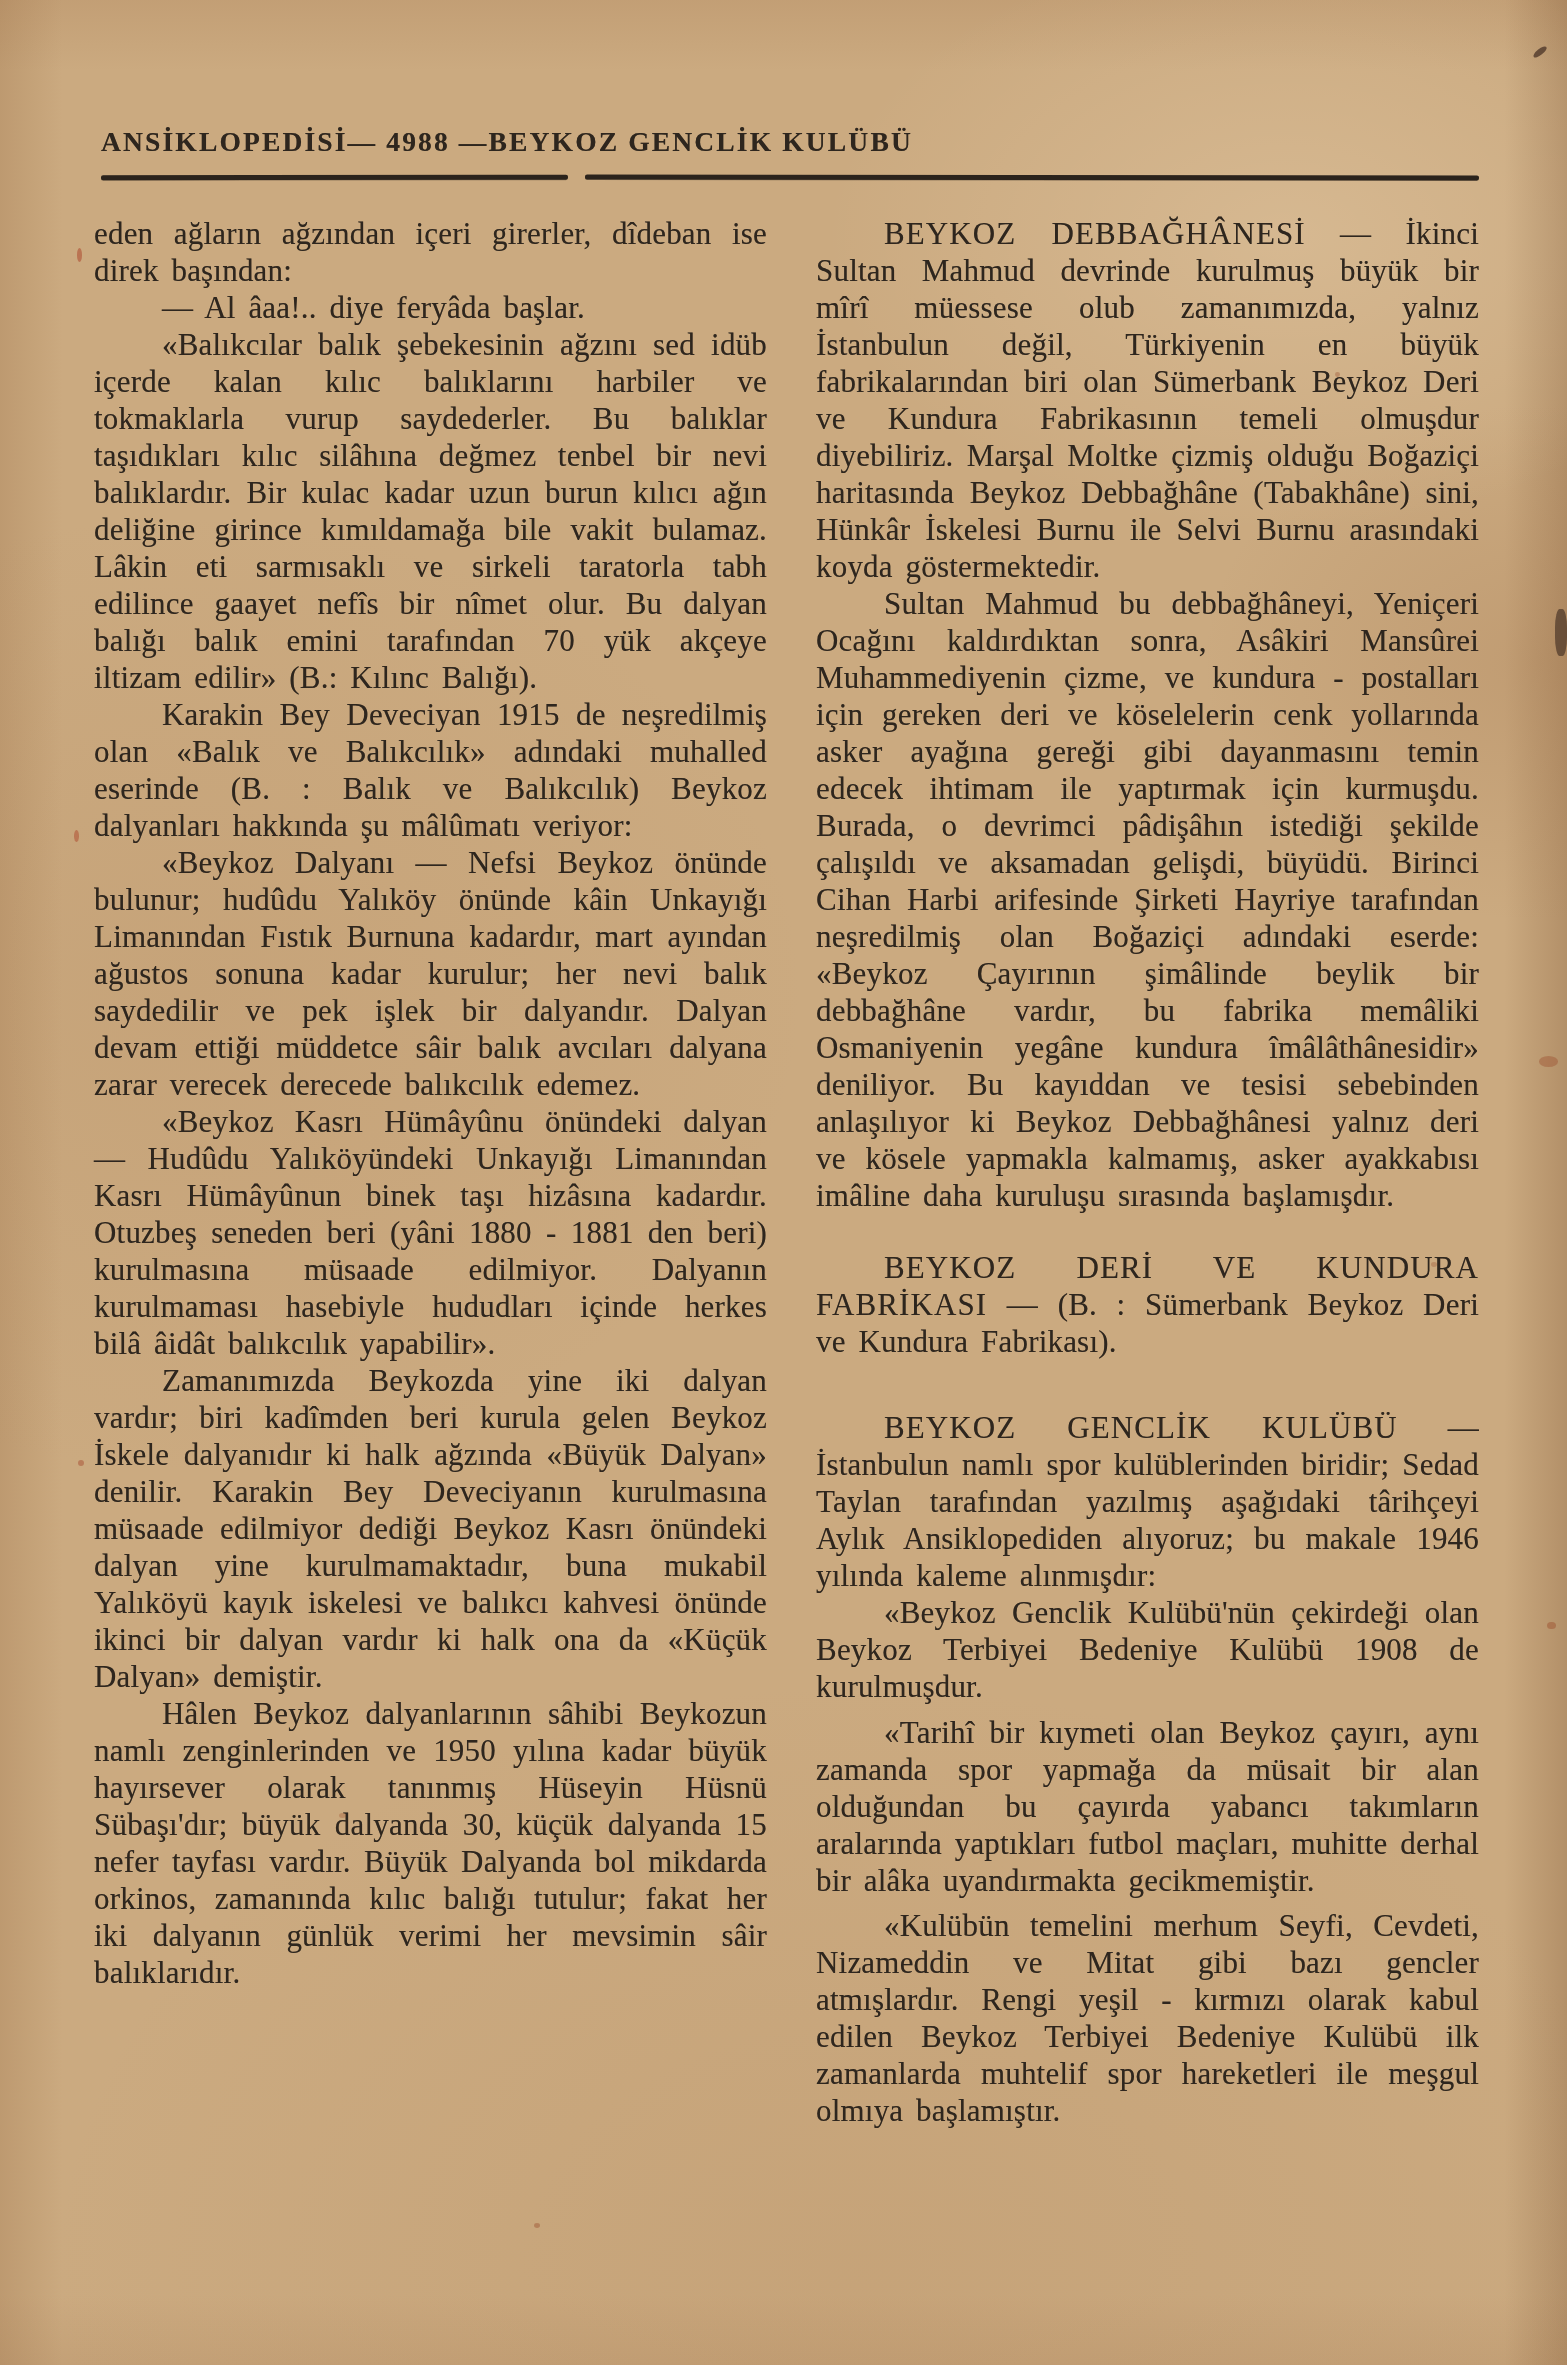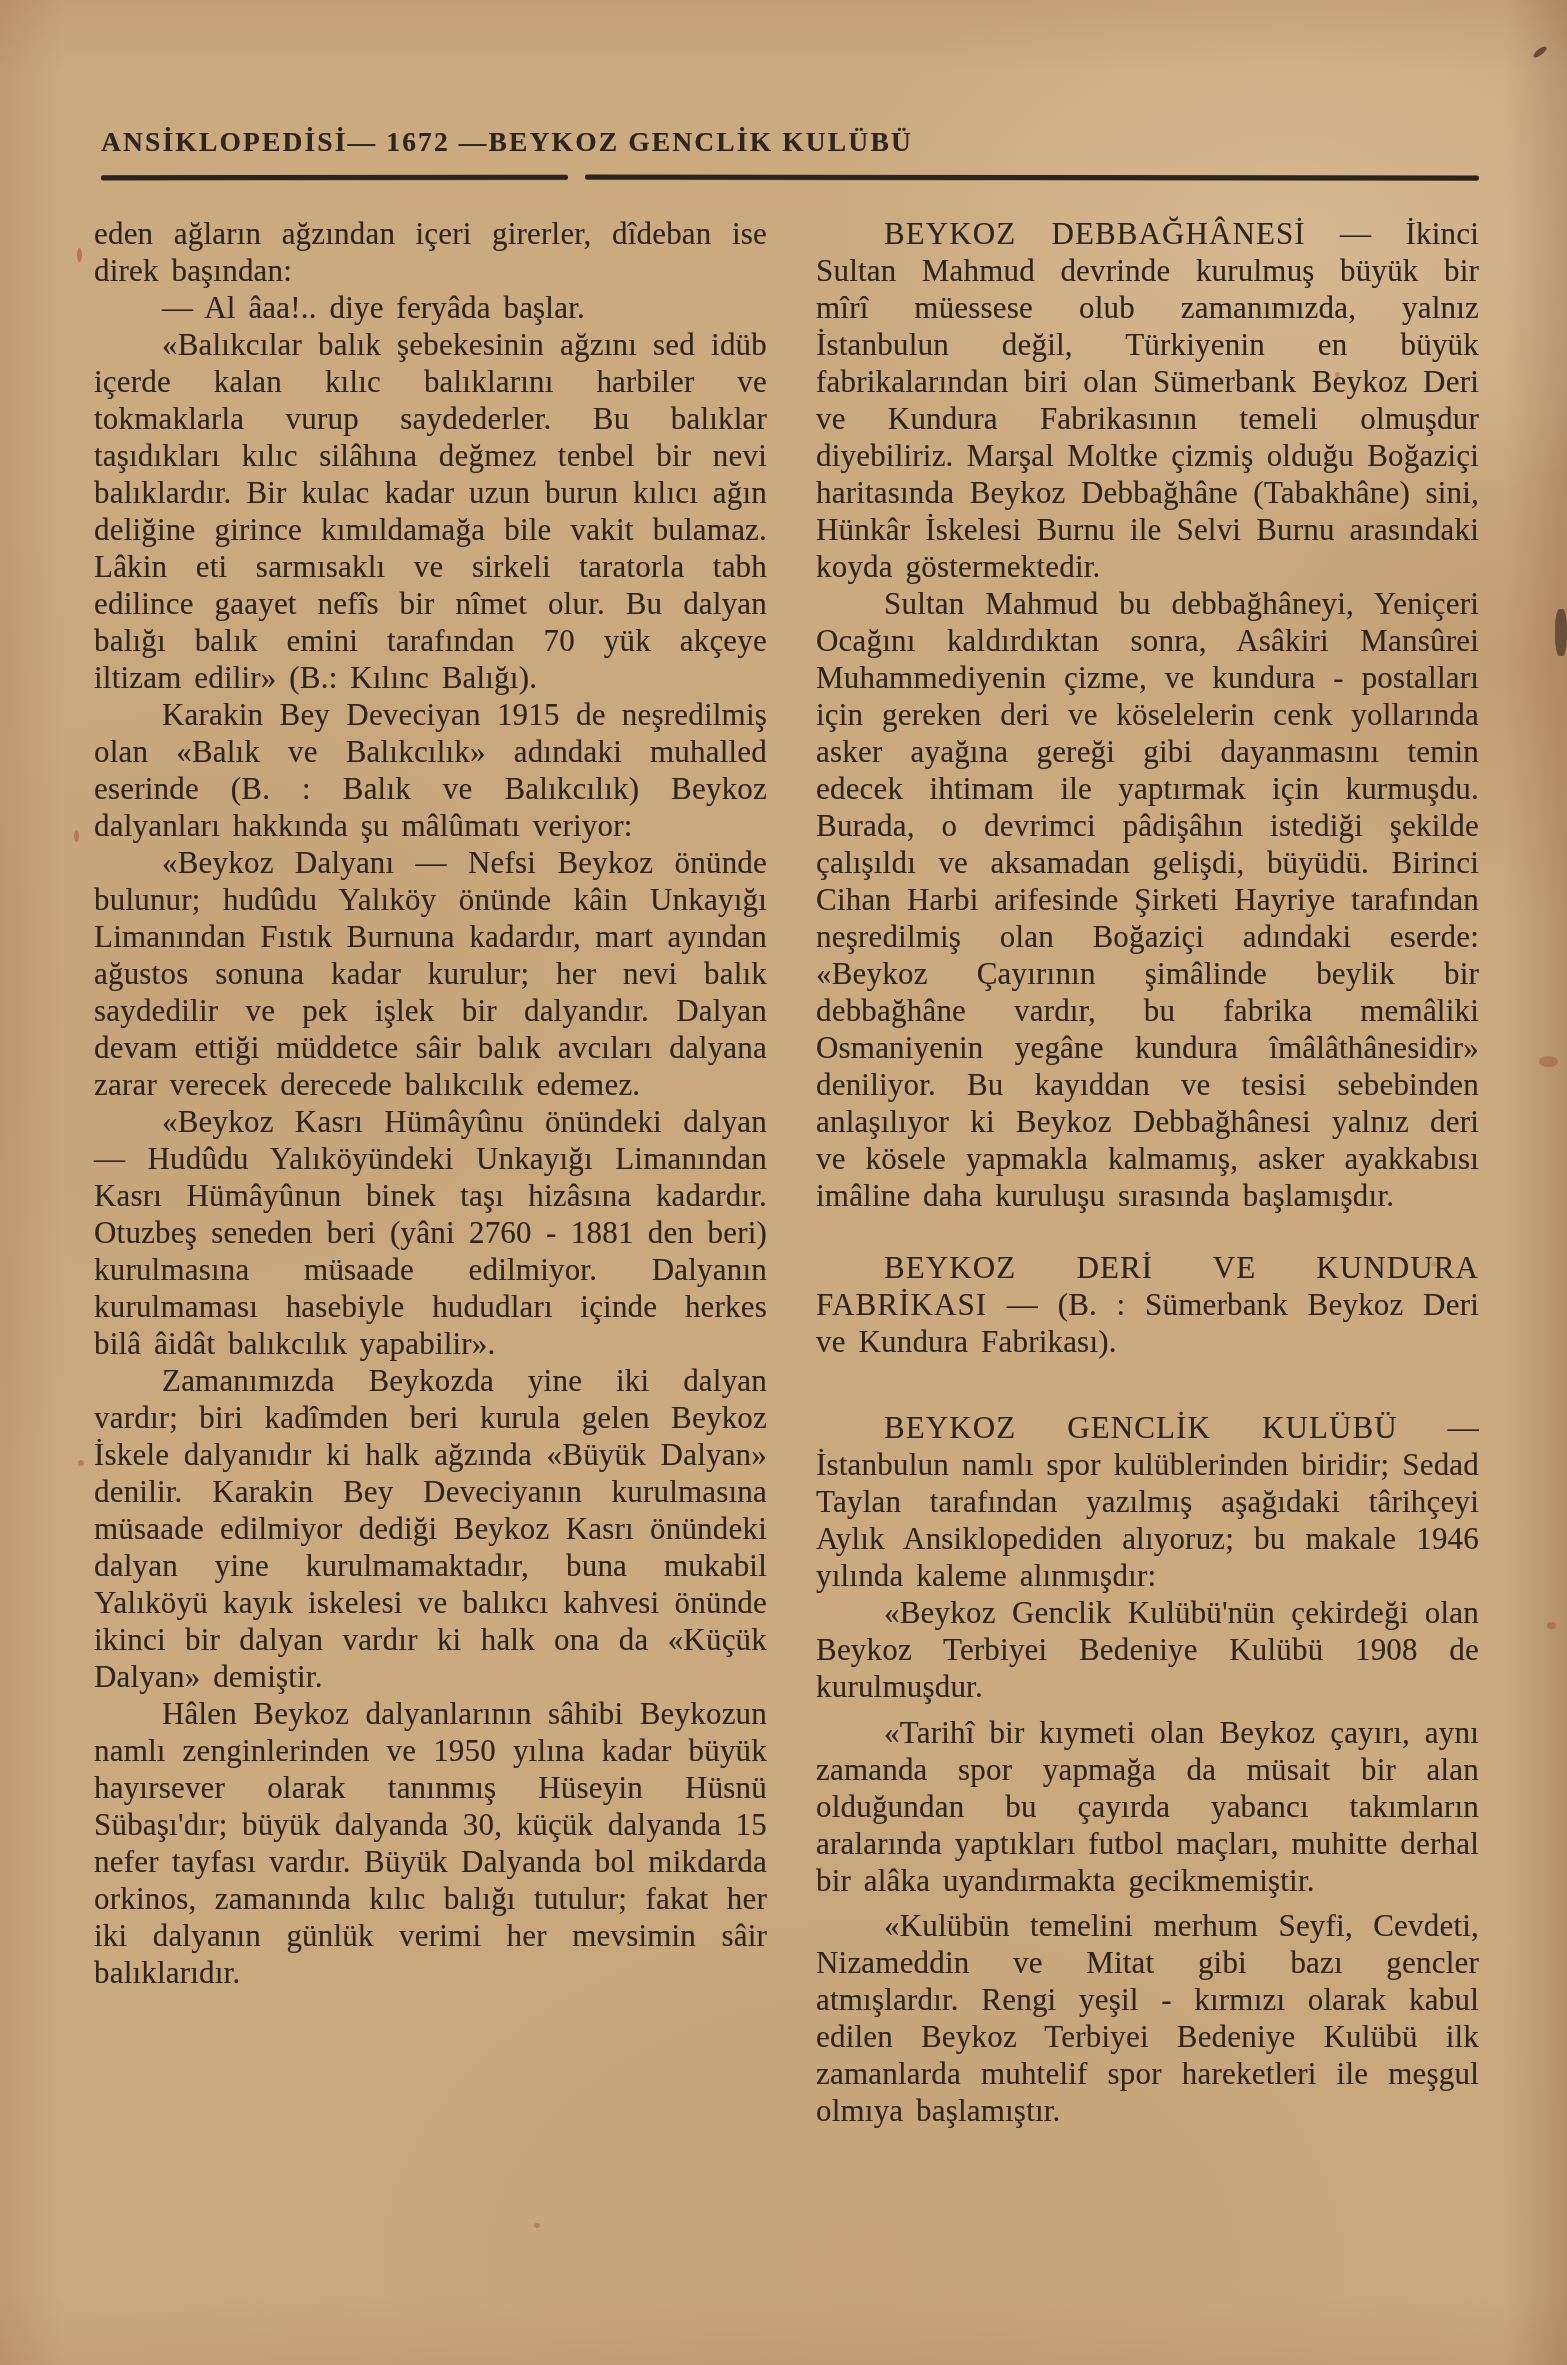--- a/index.html
+++ b/index.html
@@ -80,37 +80,37 @@
 
   .speck { position: absolute; border-radius: 50%; }
 </style>
 </head>
 <body>
 
 <div class="page">
 
   <div class="header">
     <span>ANSİKLOPEDİSİ</span>
-    <span>— 1672 —</span>
+    <span>— 4988 —</span>
     <span>BEYKOZ GENCLİK KULÜBÜ</span>
   </div>
 
   <div class="rule">
     <span class="rule-seg seg-a"></span>
     <span class="rule-seg seg-b"></span>
   </div>
 
   <div class="columns">
     <section class="col col-left">
         <p><span>eden ağların ağzından içeri girerler, dîdeban ise direk başından:</span></p>
         <p class="indent"><span>— Al âaa!.. diye feryâda başlar.</span></p>
         <p class="indent"><span>«Balıkcılar balık şebekesinin ağzını sed idüb içerde kalan kılıc balıklarını harbiler ve tokmaklarla vurup saydederler. Bu balıklar taşıdıkları kılıc silâhına değmez tenbel bir nevi balıklardır. Bir kulac kadar uzun burun kılıcı ağın deliğine girince kımıldamağa bile vakit bulamaz. Lâkin eti sarmısaklı ve sirkeli taratorla tabh edilince gaayet nefîs bir nîmet olur. Bu dalyan balığı balık emini tarafından 70 yük akçeye iltizam edilir» (B.: Kılınc Balığı).</span></p>
         <p class="indent"><span>Karakin Bey Deveciyan 1915 de neşredilmiş olan «Balık ve Balıkcılık» adındaki muhalled eserinde (B. : Balık ve Balıkcılık) Beykoz dalyanları hakkında şu mâlûmatı veriyor:</span></p>
         <p class="indent"><span>«Beykoz Dalyanı — Nefsi Beykoz önünde bulunur; hudûdu Yalıköy önünde kâin Unkayığı Limanından Fıstık Burnuna kadardır, mart ayından ağustos sonuna kadar kurulur; her nevi balık saydedilir ve pek işlek bir dalyandır. Dalyan devam ettiği müddetce sâir balık avcıları dalyana zarar verecek derecede balıkcılık edemez.</span></p>
-        <p class="indent"><span>«Beykoz Kasrı Hümâyûnu önündeki dalyan — Hudûdu Yalıköyündeki Unkayığı Limanından Kasrı Hümâyûnun binek taşı hizâsına kadardır. Otuzbeş seneden beri (yâni 2760 - 1881 den beri) kurulmasına müsaade edilmiyor. Dalyanın kurulmaması hasebiyle hududları içinde herkes bilâ âidât balıkcılık yapabilir».</span></p>
+        <p class="indent"><span>«Beykoz Kasrı Hümâyûnu önündeki dalyan — Hudûdu Yalıköyündeki Unkayığı Limanından Kasrı Hümâyûnun binek taşı hizâsına kadardır. Otuzbeş seneden beri (yâni 1880 - 1881 den beri) kurulmasına müsaade edilmiyor. Dalyanın kurulmaması hasebiyle hududları içinde herkes bilâ âidât balıkcılık yapabilir».</span></p>
         <p class="indent"><span>Zamanımızda Beykozda yine iki dalyan vardır; biri kadîmden beri kurula gelen Beykoz İskele dalyanıdır ki halk ağzında «Büyük Dalyan» denilir. Karakin Bey Deveciyanın kurulmasına müsaade edilmiyor dediği Beykoz Kasrı önündeki dalyan yine kurulmamaktadır, buna mukabil Yalıköyü kayık iskelesi ve balıkcı kahvesi önünde ikinci bir dalyan vardır ki halk ona da «Küçük Dalyan» demiştir.</span></p>
         <p class="indent"><span>Hâlen Beykoz dalyanlarının sâhibi Beykozun namlı zenginlerinden ve 1950 yılına kadar büyük hayırsever olarak tanınmış Hüseyin Hüsnü Sübaşı'dır; büyük dalyanda 30, küçük dalyanda 15 nefer tayfası vardır. Büyük Dalyanda bol mikdarda orkinos, zamanında kılıc balığı tutulur; fakat her iki dalyanın günlük verimi her mevsimin sâir balıklarıdır.</span></p>
       </section>
     <section class="col col-right">
         <p class="indent"><b>BEYKOZ DEBBAĞHÂNESİ</b><span> — İkinci Sultan Mahmud devrinde kurulmuş büyük bir mîrî müessese olub zamanımızda, yalnız İstanbulun değil, Türkiyenin en büyük fabrikalarından biri olan Sümerbank Beykoz Deri ve Kundura Fabrikasının temeli olmuşdur diyebiliriz. Marşal Moltke çizmiş olduğu Boğaziçi haritasında Beykoz Debbağhâne (Tabakhâne) sini, Hünkâr İskelesi Burnu ile Selvi Burnu arasındaki koyda göstermektedir.</span></p>
         <p class="indent"><span>Sultan Mahmud bu debbağhâneyi, Yeniçeri Ocağını kaldırdıktan sonra, Asâkiri Mansûrei Muhammediyenin çizme, ve kundura - postalları için gereken deri ve köselelerin cenk yollarında asker ayağına gereği gibi dayanmasını temin edecek ihtimam ile yaptırmak için kurmuşdu. Burada, o devrimci pâdişâhın istediği şekilde çalışıldı ve aksamadan gelişdi, büyüdü. Birinci Cihan Harbi arifesinde Şirketi Hayriye tarafından neşredilmiş olan Boğaziçi adındaki eserde: «Beykoz Çayırının şimâlinde beylik bir debbağhâne vardır, bu fabrika memâliki Osmaniyenin yegâne kundura îmâlâthânesidir» deniliyor. Bu kayıddan ve tesisi sebebinden anlaşılıyor ki Beykoz Debbağhânesi yalnız deri ve kösele yapmakla kalmamış, asker ayakkabısı imâline daha kuruluşu sırasında başlamışdır.</span></p>
         <p class="indent" style="margin-top: 35px;"><b>BEYKOZ DERİ VE KUNDURA FABRİKASI</b><span> — (B. : Sümerbank Beykoz Deri ve Kundura Fabrikası).</span></p>
         <p class="indent" style="margin-top: 49px;"><b>BEYKOZ GENCLİK KULÜBÜ</b><span> — İstanbulun namlı spor kulüblerinden biridir; Sedad Taylan tarafından yazılmış aşağıdaki târihçeyi Aylık Ansiklopediden alıyoruz; bu makale 1946 yılında kaleme alınmışdır:</span></p>
         <p class="indent"><span>«Beykoz Genclik Kulübü'nün çekirdeği olan Beykoz Terbiyei Bedeniye Kulübü 1908 de kurulmuşdur.</span></p>
         <p class="indent" style="margin-top: 8.5px;"><span>«Tarihî bir kıymeti olan Beykoz çayırı, aynı zamanda spor yapmağa da müsait bir alan olduğundan bu çayırda yabancı takımların aralarında yaptıkları futbol maçları, muhitte derhal bir alâka uyandırmakta gecikmemiştir.</span></p>

